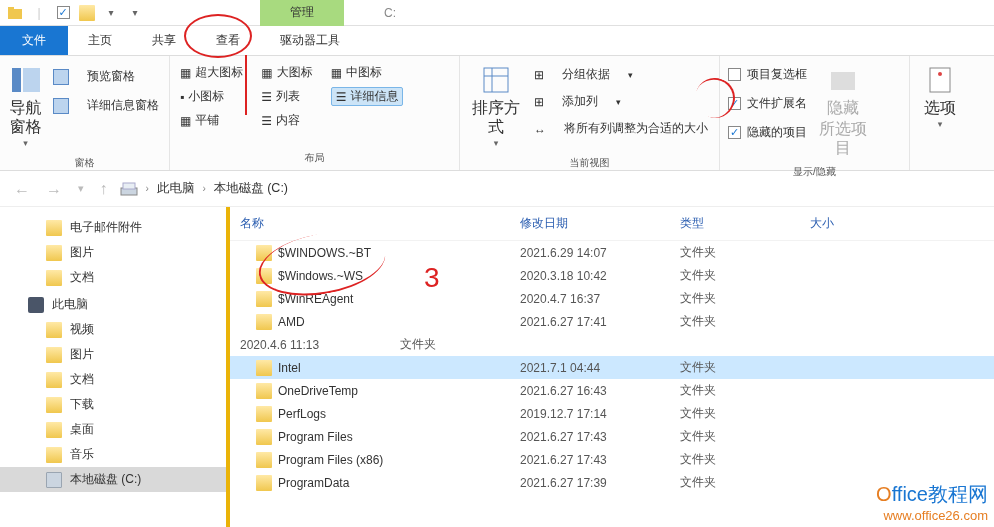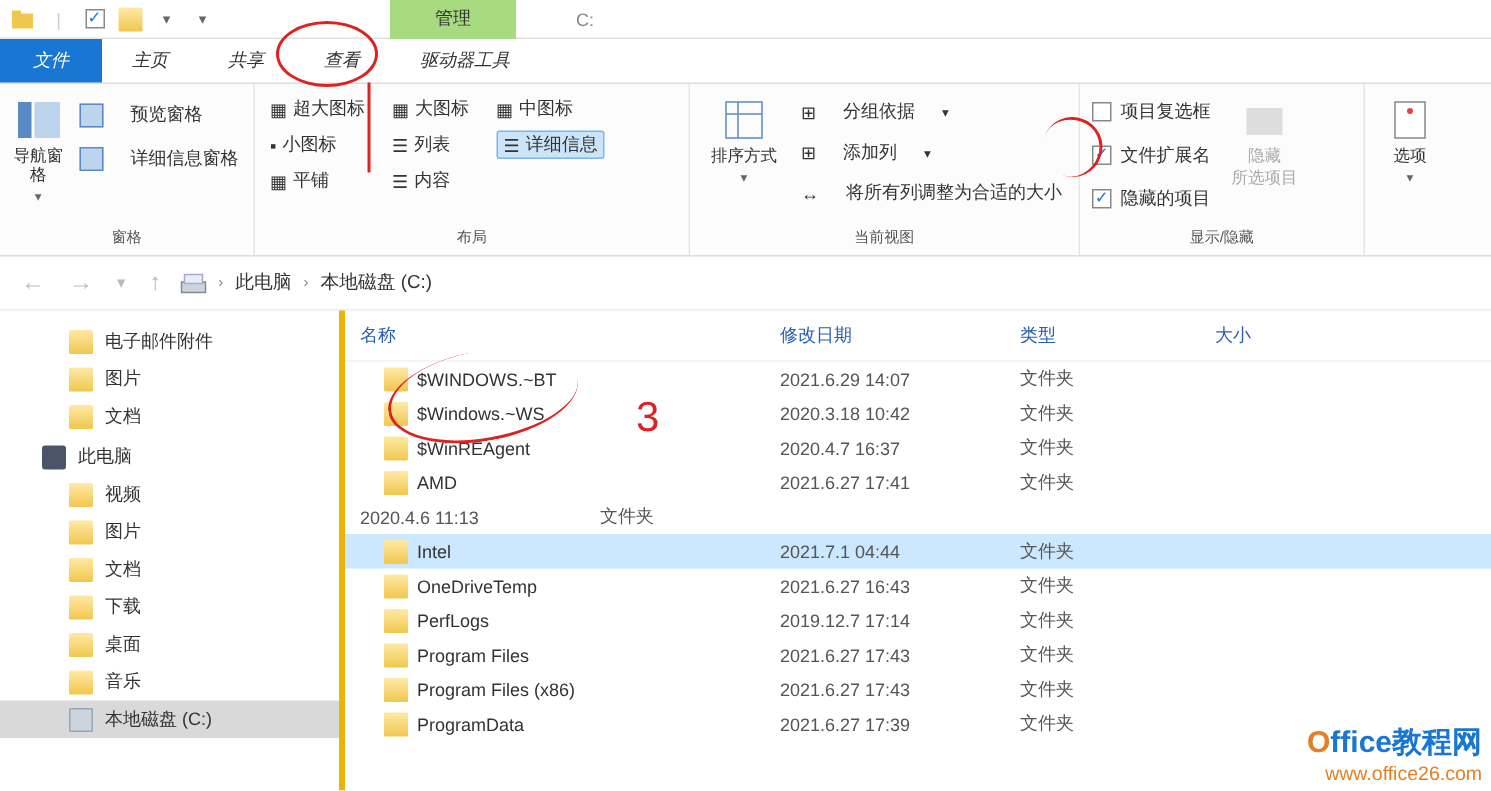--- a/index.html
+++ b/index.html
@@ -7,32 +7,32 @@
 
     
     .titlebar { height: 26px; display: flex; align-items: center; border-bottom: 1px solid #e0e0e0; }
     .titlebar .qat { display: flex; align-items: center; padding: 0 4px; gap: 2px; }
     .qat-item { width: 22px; height: 22px; display: flex; align-items: center; justify-content: center; }
     .title-tab { height: 26px; padding: 0 30px; display: flex; align-items: center; background: #a8da7f; color: #333; margin-left: 110px; }
     .title-text { margin-left: 40px; color: #888; }
 
     
     .ribbon-tabs { display: flex; height: 30px; border-bottom: 1px solid #ddd; }
-    .rtab { padding: 0 20px; display: flex; align-items: center; cursor: pointer; font-style: italic; }
+    .rtab { padding: 0 20px; display: flex; align-items: center; cursor: pointer; }
     .rtab.file { background: #1976d2; color: #fff; padding: 0 22px; }
 
     
     .ribbon { height: 115px; background: #fcfcfc; border-bottom: 1px solid #ddd; display: flex; }
     .rgroup { border-right: 1px solid #e5e5e5; padding: 4px 6px 0; display: flex; flex-direction: column; }
     .rgroup-body { flex: 1; display: flex; align-items: flex-start; gap: 4px; }
     .rgroup-label { text-align: center; font-size: 10px; color: #555; padding: 3px 0 5px; }
     .rcol { display: flex; flex-direction: column; gap: 4px; align-items: center; }
     .rbig { width: 60px; display: flex; flex-direction: column; align-items: center; padding: 4px 2px; gap: 2px; cursor:pointer; }
     .rbig .ricon { width: 32px; height: 32px; }
-    .rbig span { font-size: 11px; text-align: center; line-height: 1.2; }
+    .rbig span { font-size: 16px; text-align: center; line-height: 1.2; }
     .rsmall { display: flex; align-items: center; gap: 18px; padding: 2px 4px; white-space: nowrap; cursor:pointer; }
     .rsmall .ricon-s { width: 16px; height: 16px; }
     .layout-grid { display: grid; grid-template-columns: auto auto auto; column-gap: 18px; row-gap: 6px; padding: 4px; }
     .layout-item { display: flex; align-items: center; gap: 4px; white-space: nowrap; cursor:pointer; }
     .layout-item.sel { background: #cce4f7; border: 1px solid #7ab6e8; border-radius: 2px; padding: 0 4px; }
     .chk-row { display: flex; align-items: center; gap: 6px; padding: 2px; white-space: nowrap; cursor:pointer;}
     .chk { width: 13px; height: 13px; border: 1px solid #888; display: inline-flex; align-items: center; justify-content: center; background:#fff; }
     .chk.checked::after { content: "✓"; font-size: 11px; line-height:1; color: #1976d2; }
 
     
@@ -67,21 +67,21 @@
     .ico-prop { width:16px; height:12px; border:1px solid #5a8ac6; background:#bcd4ee; }
 
     
     .anno { position: absolute; pointer-events: none; }
     .circle1 { left: 184px; top: 14px; width: 68px; height: 44px; border: 2px solid #d22; border-radius: 50%; }
     .line1 { left: 245px; top: 55px; width: 2px; height: 60px; background: #d22; }
     .circle2 { left: 695px; top: 78px; width: 40px; height: 40px; border: 2px solid #d22; border-radius: 50% 50% 50% 0; border-left: none; border-bottom: none; transform: rotate(20deg); }
     .circle3 { left: 258px; top: 234px; width: 128px; height: 60px; border: 2px solid #d22; border-radius: 50%; border-top: none; border-right:none; transform: rotate(-10deg);}
     .label3 { left: 424px; top: 262px; color: #d22; font-size: 28px; font-weight: 300; }
     .watermark { position: absolute; right: 6px; bottom: 4px; text-align: right; }
-    .watermark .wm1 { font-size: 20px; font-weight: bold; }
+    .watermark .wm1 { font-size: 20px; font-weight: normal; }
     .watermark .wm1 .o1 { color: #e67e22; }
     .watermark .wm1 .rest { color: #1976d2; }
     .watermark .wm2 { font-size: 13px; color: #e67e22; }
   </style>
 </head>
 <body>
 
 <div class="titlebar">
   <div class="qat">
     <div class="qat-item">

